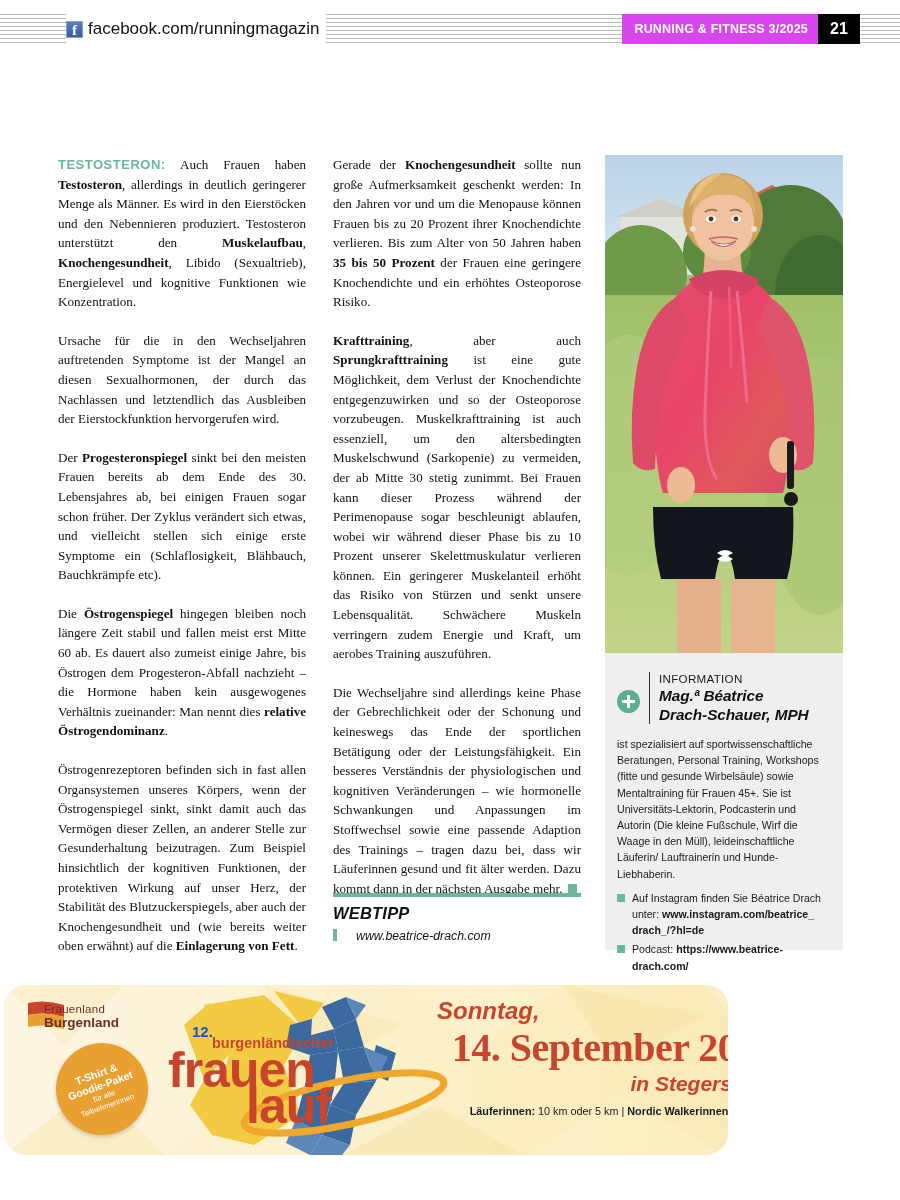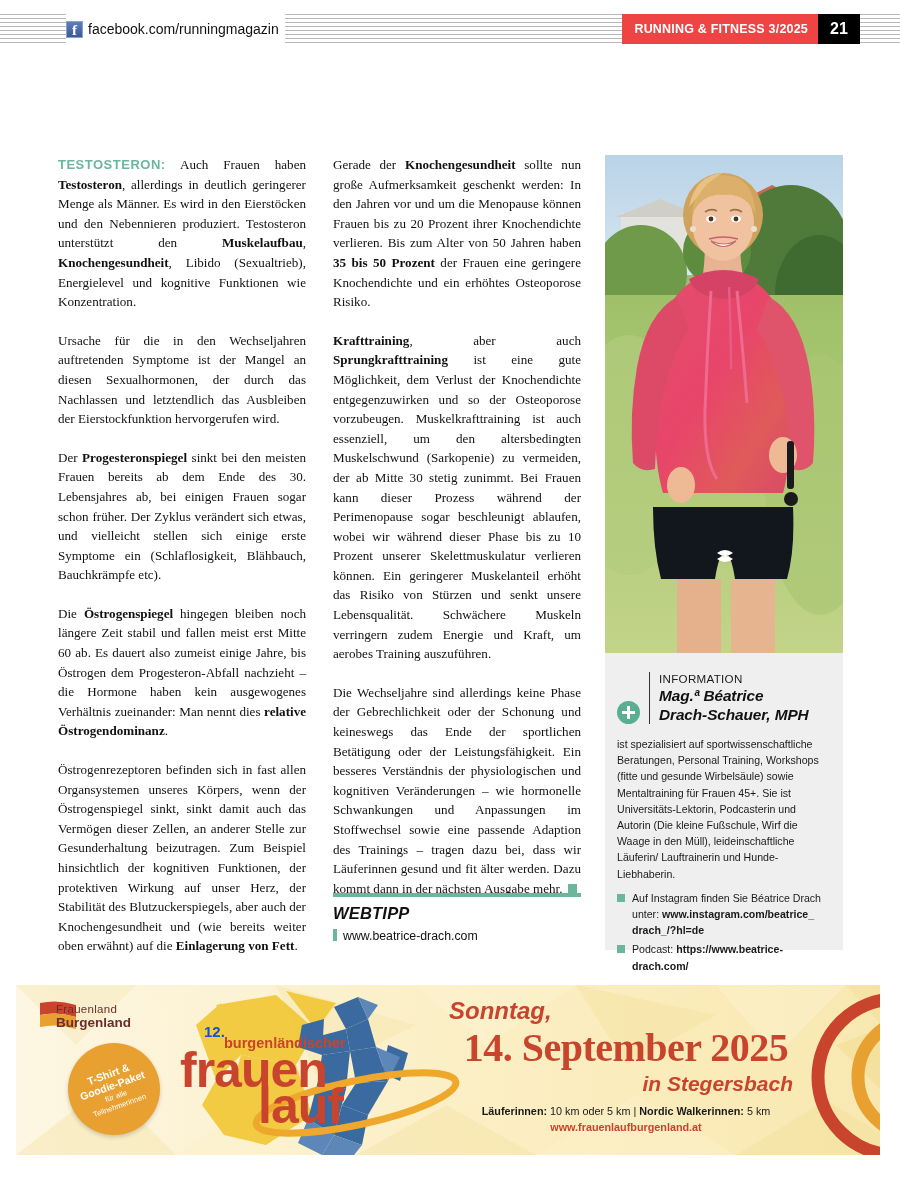--- a/index.html
+++ b/index.html
@@ -28,28 +28,28 @@
   .fb-icon {
     width: 17px; height: 17px;
     background: linear-gradient(#5d7fbc, #3b5998);
     color: #ffffff; font-family: "Liberation Serif", serif;
     font-weight: bold; font-size: 15px; line-height: 16px;
     text-align: center; border: 1px solid #8fa3c8;
     display: inline-block;
   }
   .fb-url {
     font-family: "Liberation Sans", sans-serif;
-    font-size: 14px; color: #111; letter-spacing: 0px;
+    font-size: 17px; color: #111; letter-spacing: 0px;
   }
   .hdr-issue {
     position: absolute; right: 40px; top: 0px; height: 30px;
     display: flex; align-items: stretch;
   }
   .hdr-issue-green {
-    background: #ef4444; color: #ffffff;
+    background: #d946ef; color: #ffffff;
     font-family: "Liberation Sans", sans-serif;
     font-weight: bold; font-size: 12.5px;
     display: flex; align-items: center; padding: 0 10px 0 12px;
     letter-spacing: 0.2px;
   }
   .hdr-issue-page {
     background: #000000; color: #ffffff;
     font-family: "Liberation Sans", sans-serif;
     font-weight: bold; font-size: 16px;
     display: flex; align-items: center; justify-content: center;
@@ -87,40 +87,40 @@
   .webtipp-rule {
     width: 248px; height: 4px; background: #6bb79d; margin-bottom: 7px;
   }
   .webtipp-title {
     font-family: "Liberation Sans", sans-serif;
     font-weight: bold; font-style: italic;
     font-size: 16.5px; color: #111; letter-spacing: 0.2px;
     margin-bottom: 6px;
   }
   .webtipp-link {
-    display: flex; align-items: flex-start; gap: 6px;
-    font-family: "Liberation Sans", sans-serif;
-    font-size: 12.3px; color: #111;
+    display: flex; align-items: flex-start; gap: 19px;
+    font-family: "Liberation Sans", sans-serif;
+    font-size: 12.3px; color: #111; font-style: italic;
   }
   .tick { width: 4px; height: 12px; background: #6bb79d; display:inline-block; }
 
   
   .photo {
     position: absolute; left: 605px; top: 155px; width: 238px; height: 498px;
     overflow: hidden; background: #9dbb72;
   }
   .photo svg { display:block; }
 
   .infobox {
     position: absolute; left: 605px; top: 653px; width: 238px; height: 297px;
     background: #efefef;
     font-family: "Liberation Sans", sans-serif;
   }
   .info-head {
-    display: flex; align-items: flex-end; gap: 9px;
+    display: flex; align-items: center; gap: 9px;
     padding: 19px 14px 0 12px;
   }
   .plus-circle {
     width: 23px; height: 23px; border-radius: 50%;
     background: #5aae92; position: relative; flex: 0 0 23px;
     margin-top: 7px;
   }
   .plus-circle:before, .plus-circle:after {
     content:""; position:absolute; background:#ffffff;
   }
@@ -148,22 +148,23 @@
     color: #1a1a1a; margin-bottom: 3px;
   }
   .bsq {
     width: 8px; height: 8px; background: #6bb79d; flex: 0 0 8px;
     margin-top: 4px;
   }
   .info-bullet b { font-weight: bold; }
 
   
   .ad {
-    position: absolute; left: 16px; top: 985px; width: 864px; height: 170px;
+    position: absolute; left: 4px; top: 985px; width: 724px; height: 170px;
     overflow: hidden;
+    border-radius: 22px;
   }
   .ad svg { display: block; }
 
   .ad-flag {
     position: absolute; left: 22px; top: 14px; width: 108px; height: 40px;
   }
   .ad-flag-name {
     position: absolute; left: 40px; top: 18px;
     font-family: "Liberation Sans", sans-serif;
     color: #6b2d2d; line-height: 13px;
@@ -486,17 +487,16 @@
     </div>
 
     <div class="ad-date">
       <div class="d1">Sonntag,</div>
       <div class="d2">14. September 2025</div>
       <div class="d3">in Stegersbach</div>
     </div>
 
     <div class="ad-details">
       <div class="line1"><b>Läuferinnen:</b><span> 10 km oder 5 km | </span><b>Nordic Walkerinnen:</b><span> 5 km</span></div>
-      <div class="line2">www.frauenlaufburgenland.at</div>
     </div>
   </div>
 
 </div>
 
 </body></html>

